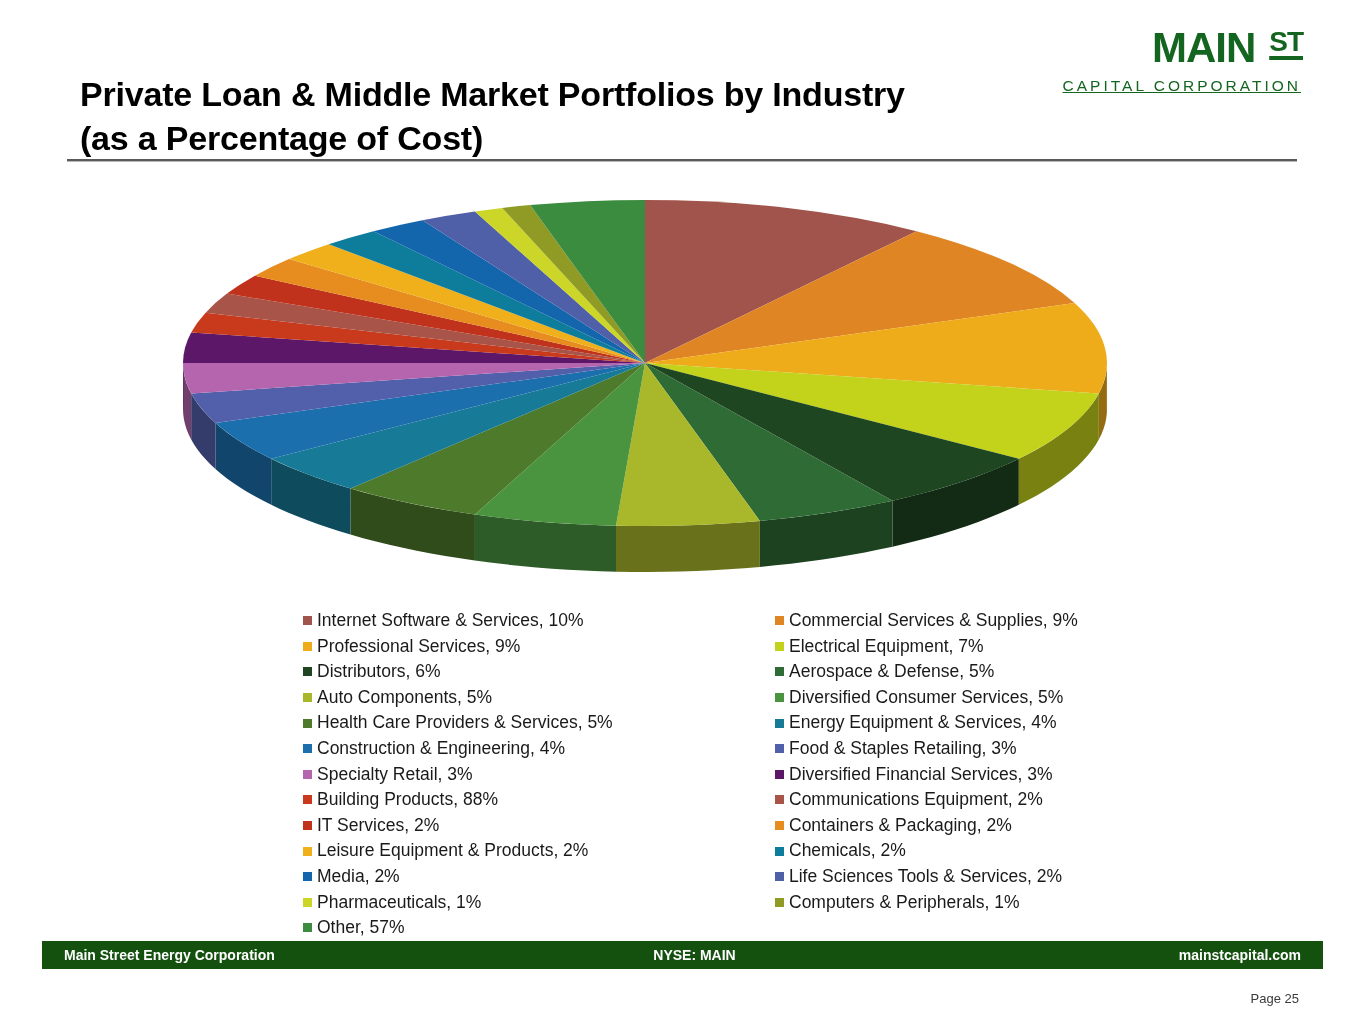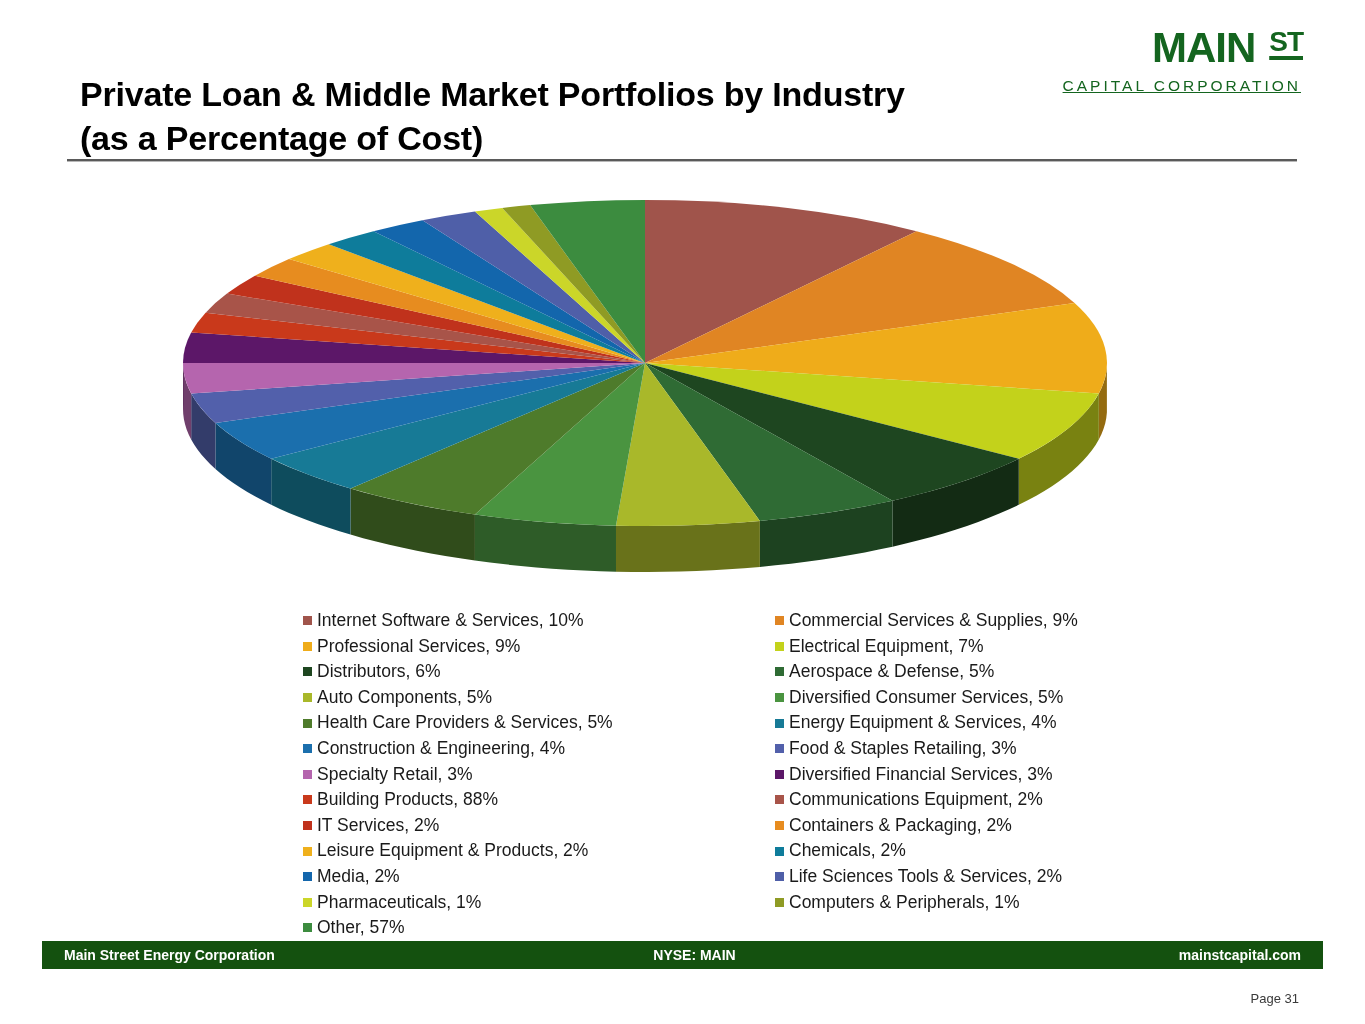--- a/index.html
+++ b/index.html
@@ -379,13 +379,13 @@
         <span class="legend-label">Computers &amp; Peripherals, 1%</span>
       </div>
     </div>
 </div>
 
 <div id="footer-bar">
   <span id="footer-left">Main Street Energy Corporation</span>
   <span id="footer-center">NYSE: MAIN</span>
   <span id="footer-right">mainstcapital.com</span>
 </div>
-<div id="page-number">Page  31</div>
+<div id="page-number">Page  25</div>
 
 </body></html>

